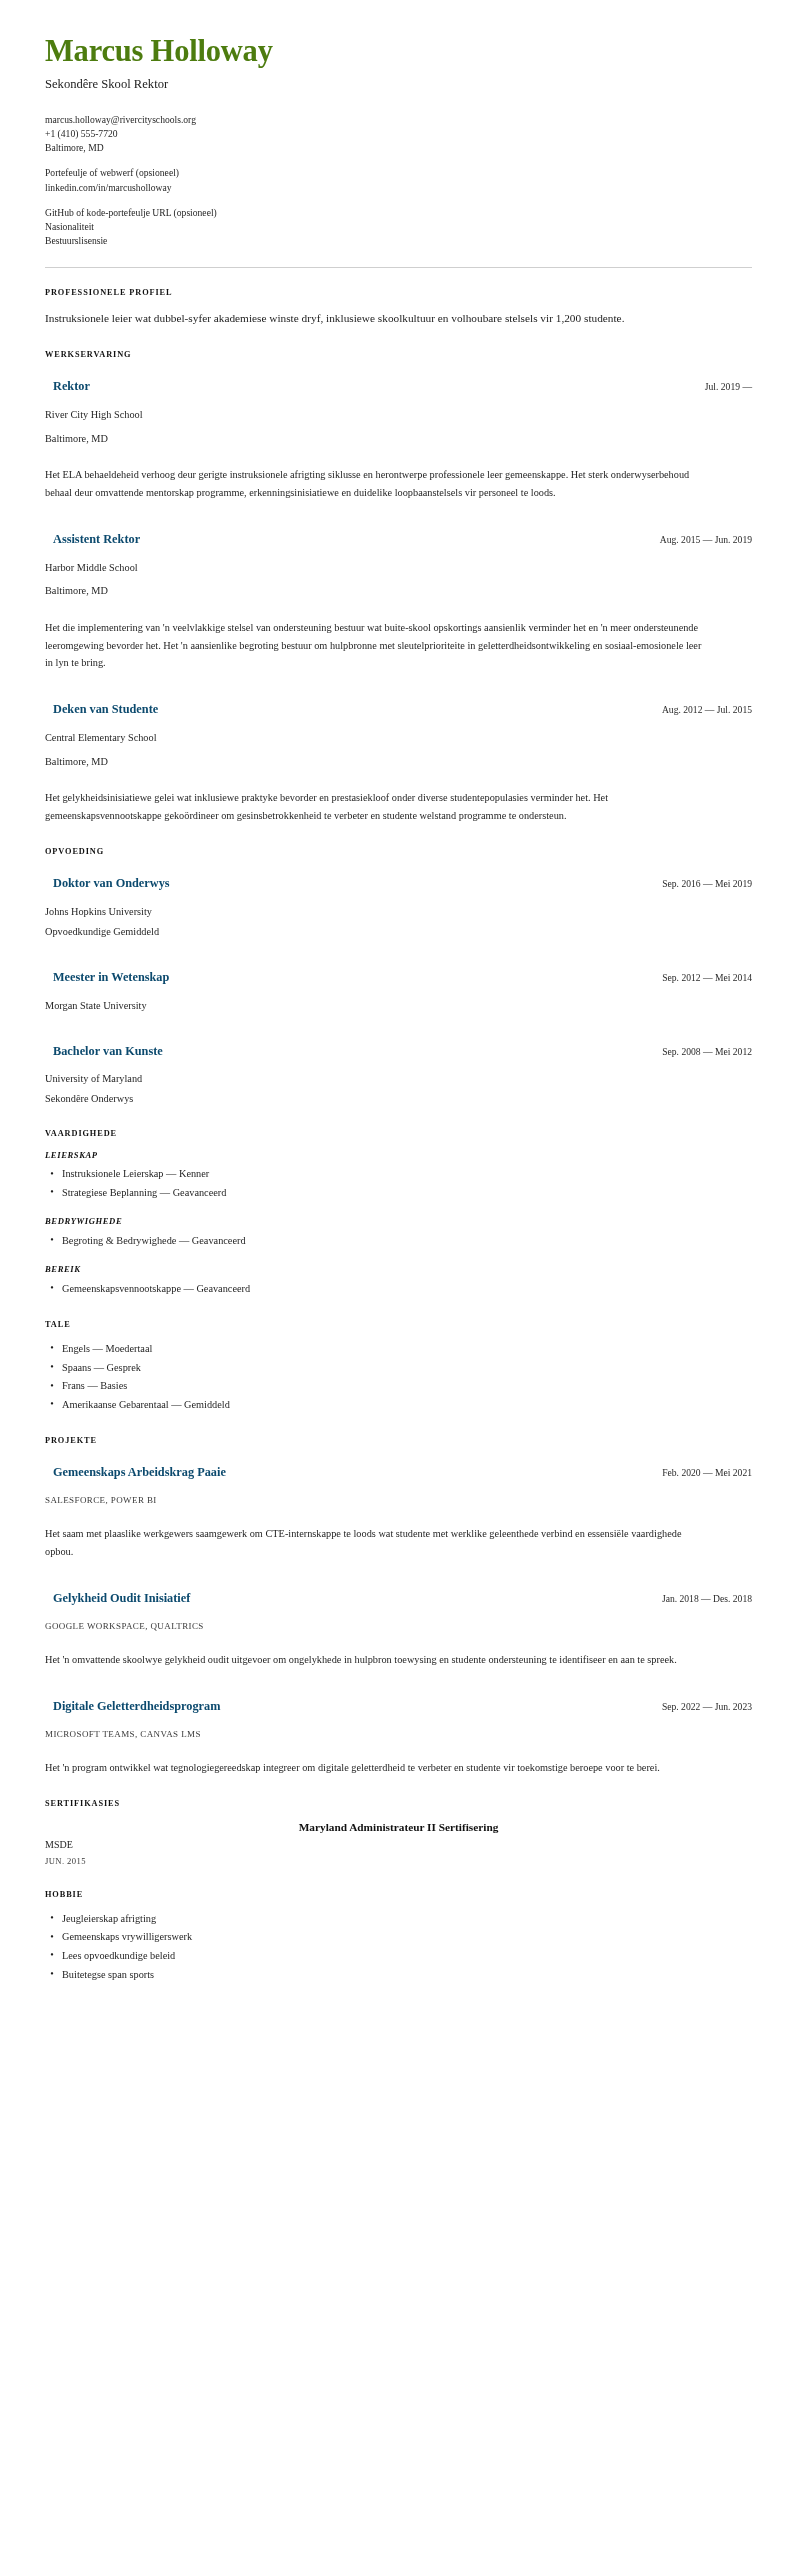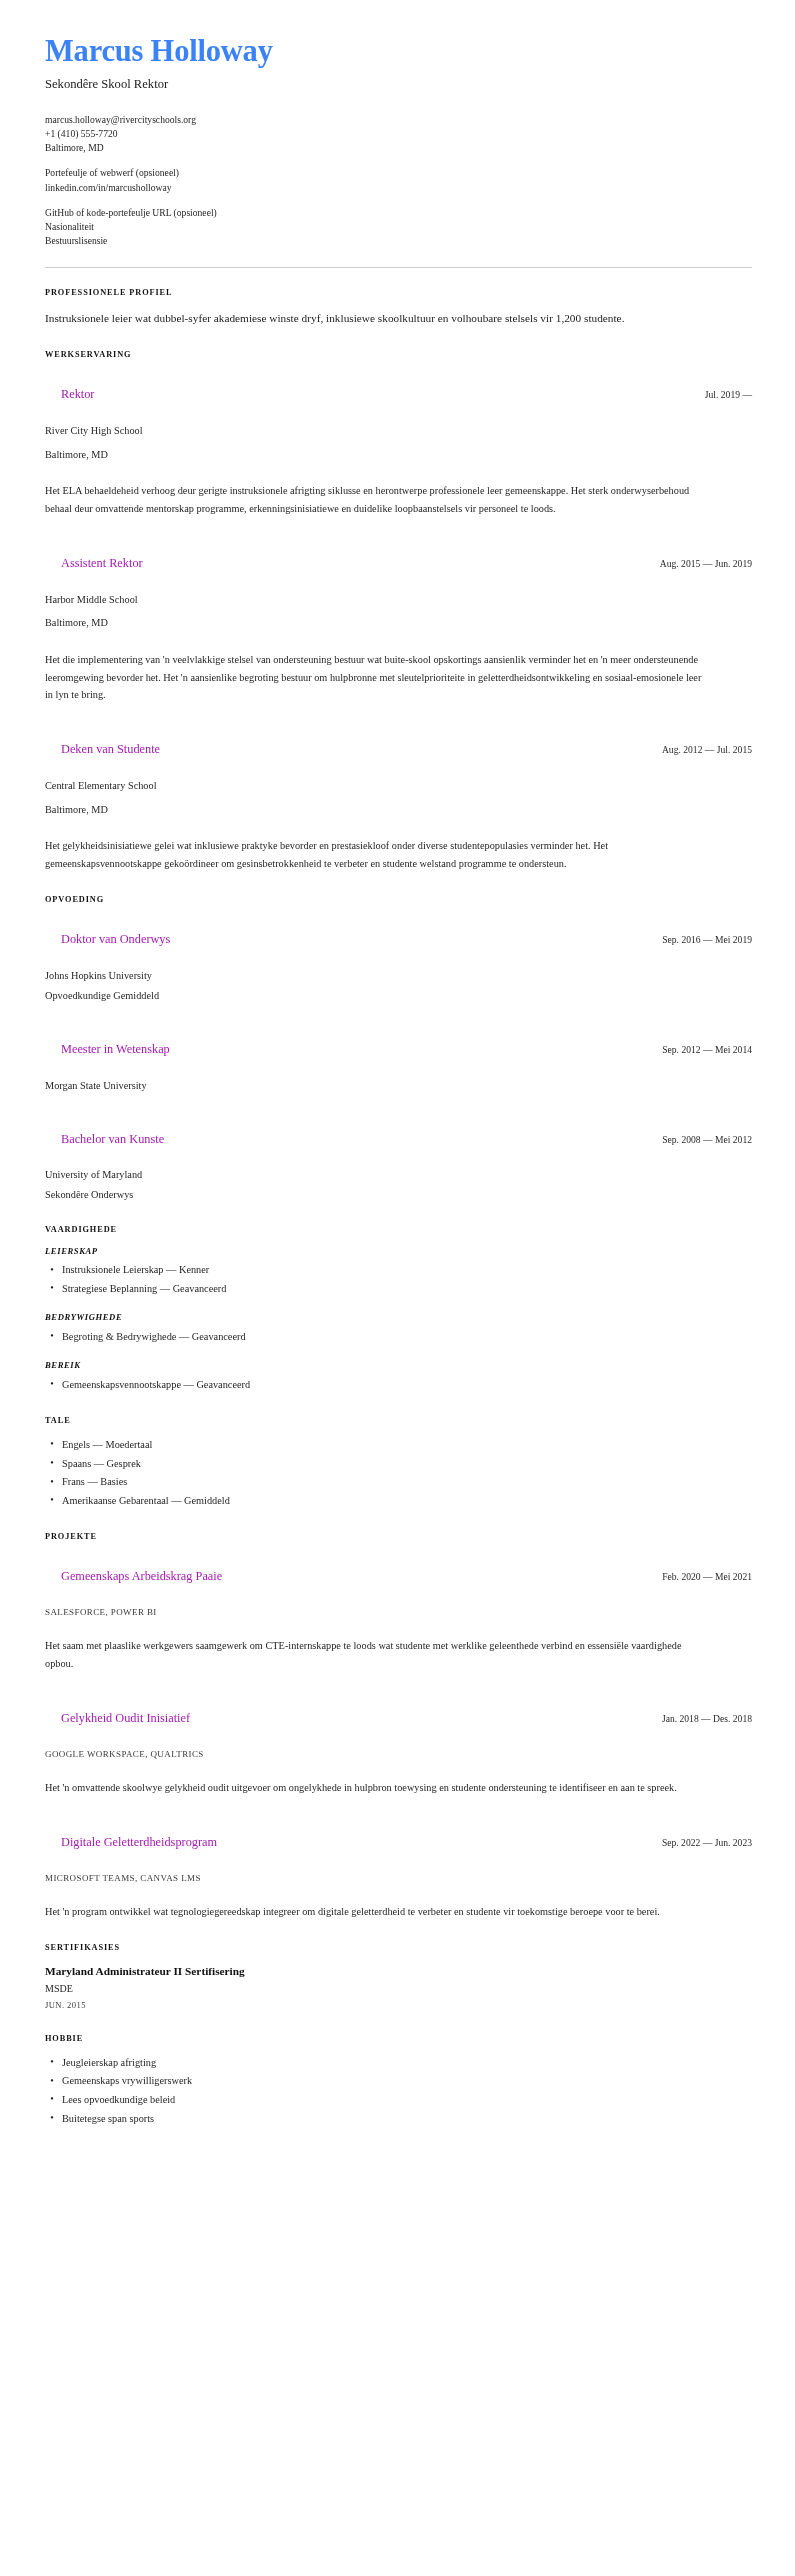--- a/index.html
+++ b/index.html
@@ -21,21 +21,21 @@
     background: #fff;
   }
 
   
   .name {
     font-size: 30.5px;
     font-weight: 700;
     letter-spacing: -0.2px;
     line-height: 1.12;
     margin: 0 0 8px 0;
-    color: #3b82f6;
+    color: #4d7c0f;
   }
   .headline {
     font-size: 12.6px;
     font-weight: 400;
     line-height: 1.3;
     margin: 0 0 20px 0;
     color: #222222;
   }
   .contact-line {
     font-size: 9.6px;
@@ -82,24 +82,24 @@
   .entry { margin-bottom: 22.5px; }
   .entry:last-child { margin-bottom: 0; }
   .entry-head {
     display: flex;
     justify-content: space-between;
     align-items: baseline;
     gap: 16px;
   }
   .entry-title {
     font-size: 12.3px;
-    font-weight: 400;
+    font-weight: 700;
     line-height: 1.3;
-    color: #a21caf;
-    margin: 16px;
+    color: #0c4a6e;
+    margin: 8px;
   }
   .entry-date {
     font-size: 9.6px;
     color: #2a2a2a;
     white-space: nowrap;
     flex: 0 0 auto;
     text-align: right;
   }
   .entry-org {
     font-size: 10.3px;
@@ -162,20 +162,21 @@
     color: #1f1f1f;
   }
 
   
   .cert-title {
     font-size: 11.3px;
     font-weight: 700;
     color: #111111;
     margin: 0;
     line-height: 1.35;
+    text-align: center;
   }
   .cert-issuer {
     font-size: 10px;
     color: #262626;
     margin: 2.7px 0 0 0;
     line-height: 1.4;
   }
   .cert-date {
     font-size: 8.6px;
     letter-spacing: 0.4px;

